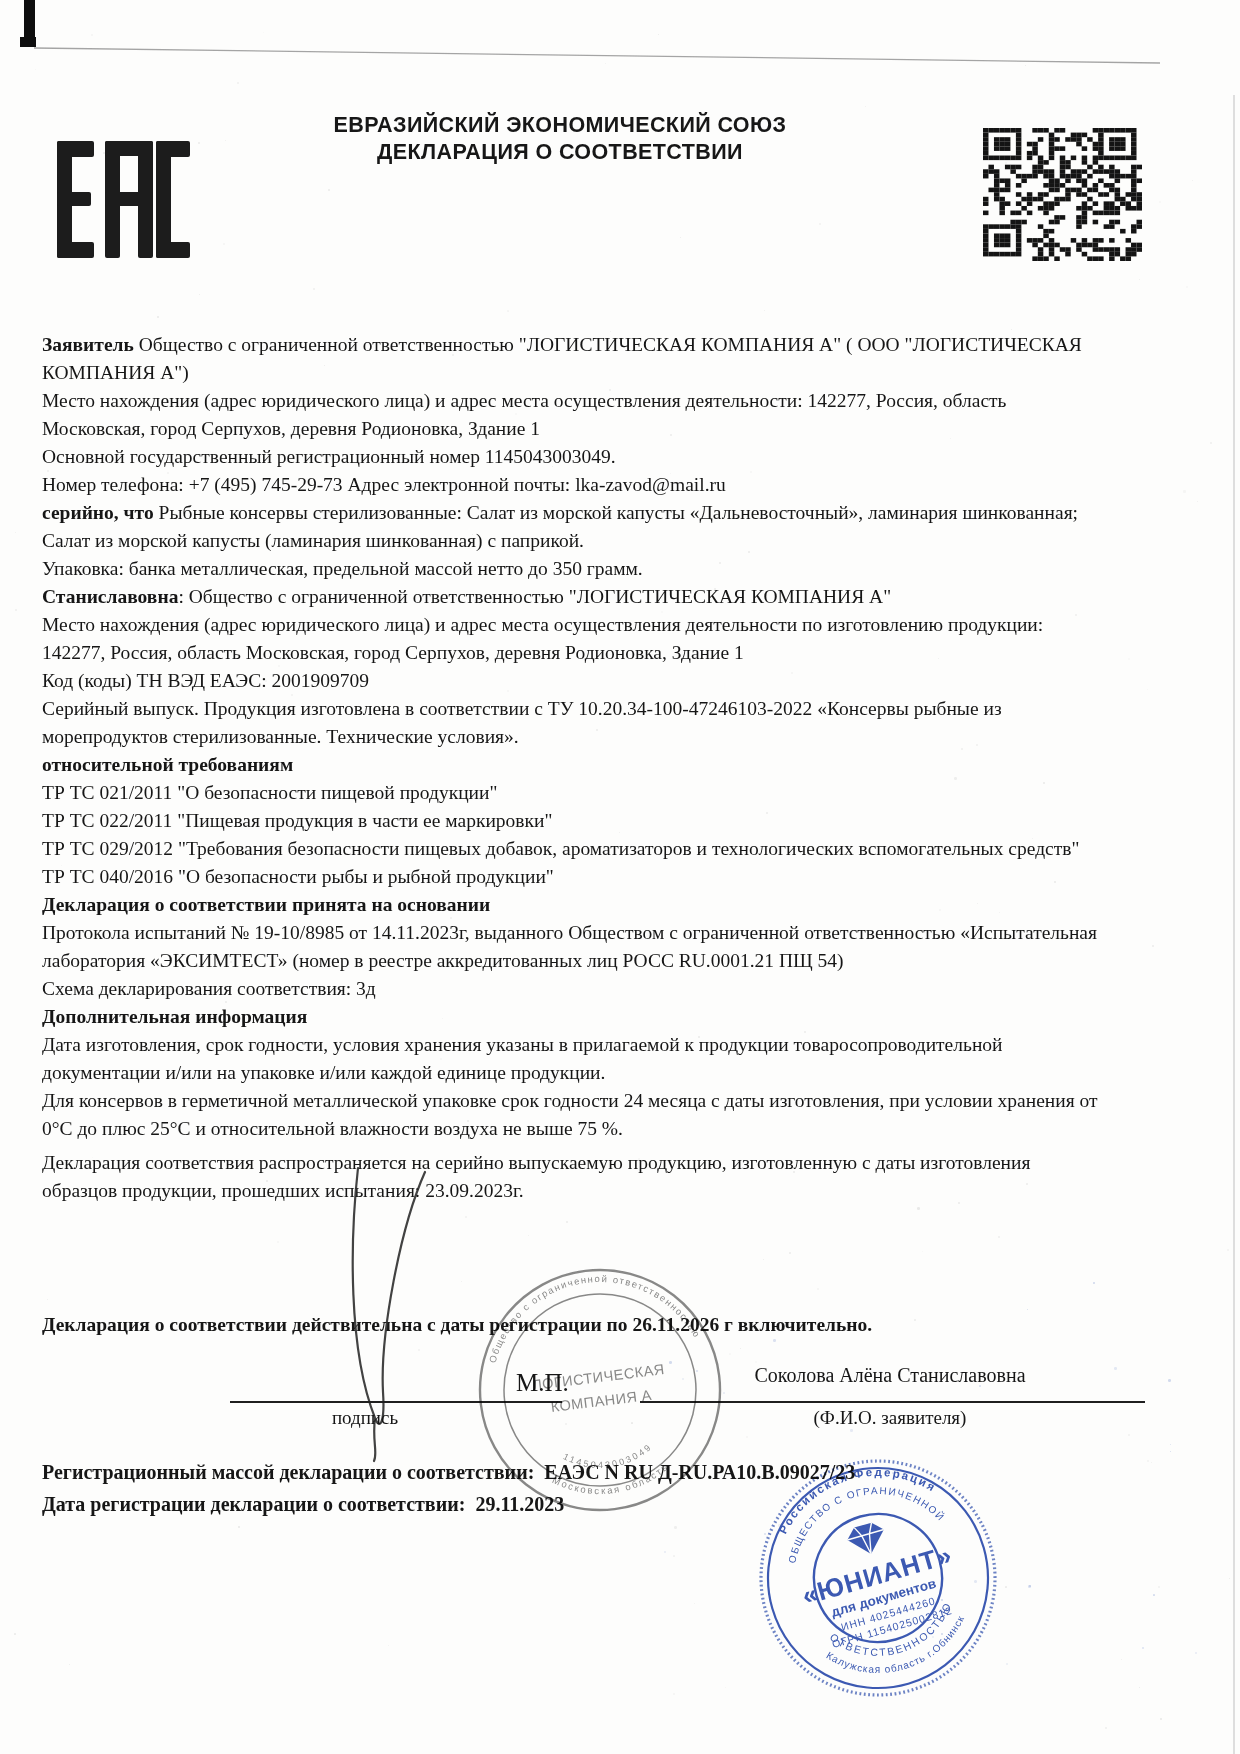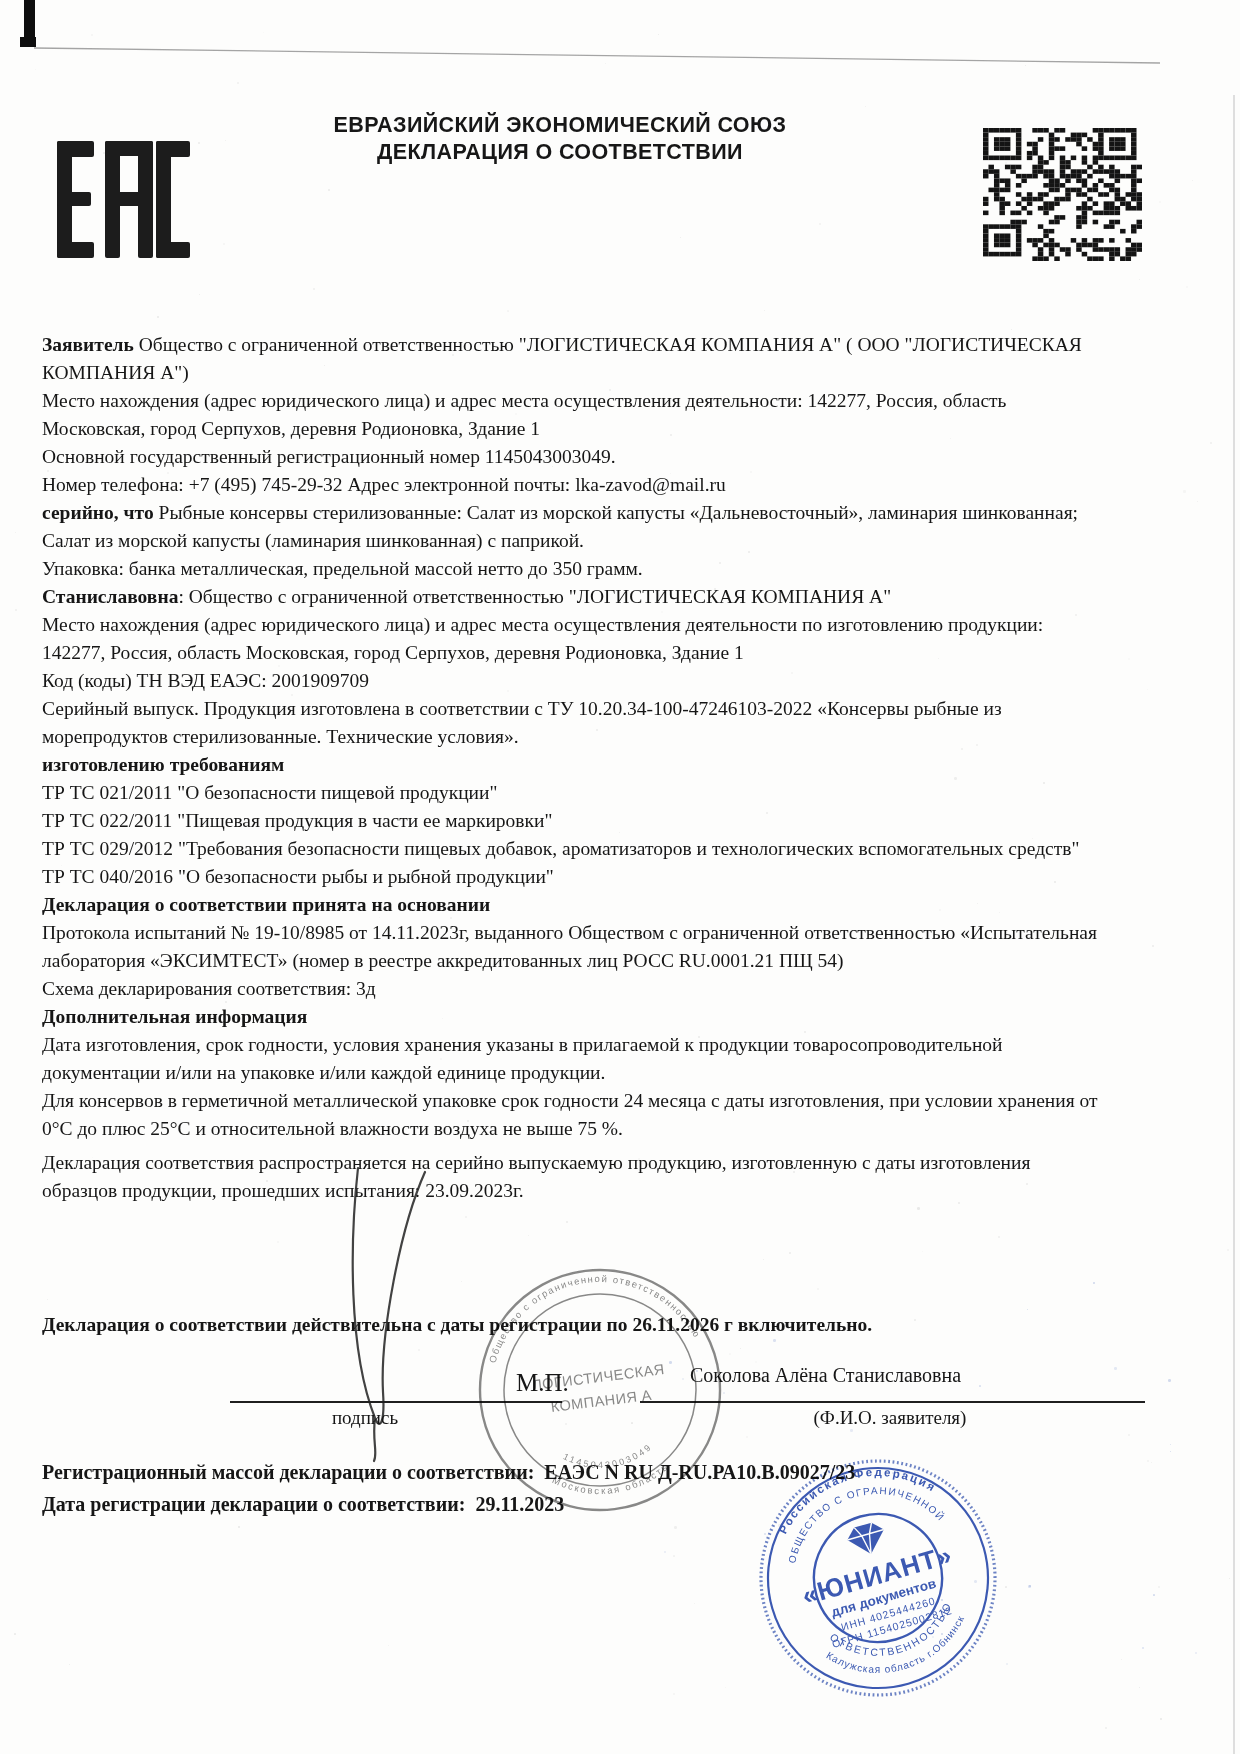--- a/index.html
+++ b/index.html
@@ -29,21 +29,21 @@
   .body-text p:nth-of-type(22), .body-text p:nth-of-type(23) { margin-top:6px; }
   .body-text b { font-weight:bold; }
 
   .validity { position:absolute; left:42px; top:1314px; width:1100px; margin:0; font-weight:bold; font-size:19.5px; }
 
   
   .sig-squiggle { position:absolute; left:328px; top:1160px; width:150px; height:310px; }
   .sig-line  { position:absolute; left:230px; top:1401px; width:332px; height:0; border-top:2px solid #1f1f1f; }
   .sig-label { position:absolute; left:230px; top:1407px; width:270px; text-align:center; font-size:19px; }
   .mp        { position:absolute; left:516px; top:1369px; font-size:25px; }
-  .fio-name  { position:absolute; left:690px; top:1364px; width:400px; font-size:20px; }
+  .fio-name  { position:absolute; left:690px; top:1364px; width:400px; text-align:center; font-size:20px; }
   .fio-line  { position:absolute; left:640px; top:1401px; width:505px; height:0; border-top:2px solid #1f1f1f; }
   .fio-label { position:absolute; left:690px; top:1407px; width:400px; text-align:center; font-size:19px; }
 
   
   .reg-number { position:absolute; left:42px; top:1461px; margin:0; font-weight:bold; font-size:20px; }
   .reg-date   { position:absolute; left:42px; top:1493px; margin:0; font-weight:bold; font-size:20px; }
   .reg-val    { margin-left:10px; }
 
   
   .company-stamp { position:absolute; left:468px; top:1258px; width:264px; height:264px; mix-blend-mode:multiply; opacity:.82; }
@@ -650,36 +650,36 @@
     </svg>
 
   <div class="body-text">
 
       <p><b>Заявитель</b><span> Общество с ограниченной ответственностью "ЛОГИСТИЧЕСКАЯ КОМПАНИЯ А" ( ООО "ЛОГИСТИЧЕСКАЯ КОМПАНИЯ А")</span></p>
 
       <p><b></b><span>Место нахождения (адрес юридического лица) и адрес места осуществления деятельности: 142277, Россия, область Московская, город Серпухов, деревня Родионовка, Здание 1</span></p>
 
       <p><b></b><span>Основной государственный регистрационный номер 1145043003049.</span></p>
 
-      <p><b></b><span>Номер телефона: +7 (495) 745-29-32 Адрес электронной почты: lka-zavod@mail.ru</span></p>
+      <p><b></b><span>Номер телефона: +7 (495) 745-29-73 Адрес электронной почты: lka-zavod@mail.ru</span></p>
 
 
       <p><b>серийно, что</b><span> Рыбные консервы стерилизованные: Салат из морской капусты «Дальневосточный», ламинария шинкованная; Салат из морской капусты (ламинария шинкованная) с паприкой.</span></p>
 
       <p><b></b><span>Упаковка: банка металлическая, предельной массой нетто до 350 грамм.</span></p>
 
       <p><b>Станиславовна</b><span>: Общество с ограниченной ответственностью "ЛОГИСТИЧЕСКАЯ КОМПАНИЯ А"</span></p>
 
       <p><b></b><span>Место нахождения (адрес юридического лица) и адрес места осуществления деятельности по изготовлению продукции: 142277, Россия, область Московская, город Серпухов, деревня Родионовка, Здание 1</span></p>
 
       <p><b></b><span>Код (коды) ТН ВЭД ЕАЭС: 2001909709</span></p>
 
       <p><b></b><span>Серийный выпуск. Продукция изготовлена в соответствии с ТУ 10.20.34-100-47246103-2022 «Консервы рыбные из морепродуктов стерилизованные. Технические условия».</span></p>
 
-      <p><b>изготовлению требованиям</b><span></span></p>
+      <p><b>относительной требованиям</b><span></span></p>
 
       <p><b></b><span>ТР ТС 021/2011 "О безопасности пищевой продукции"</span></p>
 
       <p><b></b><span>ТР ТС 022/2011 "Пищевая продукция в части ее маркировки"</span></p>
 
       <p><b></b><span>ТР ТС 029/2012 "Требования безопасности пищевых добавок, ароматизаторов и технологических вспомогательных средств"</span></p>
 
       <p><b></b><span>ТР ТС 040/2016 "О безопасности рыбы и рыбной продукции"</span></p>
 
       <p><b>Декларация о соответствии принята на основании</b><span></span></p>

